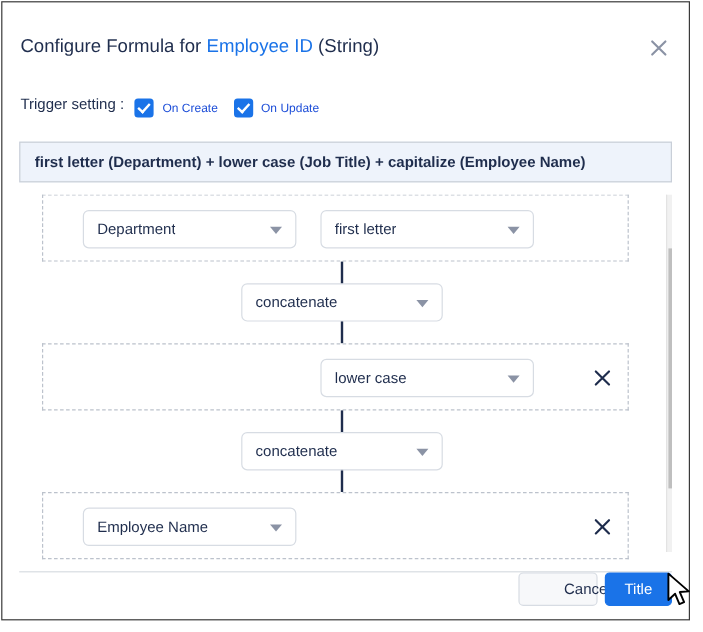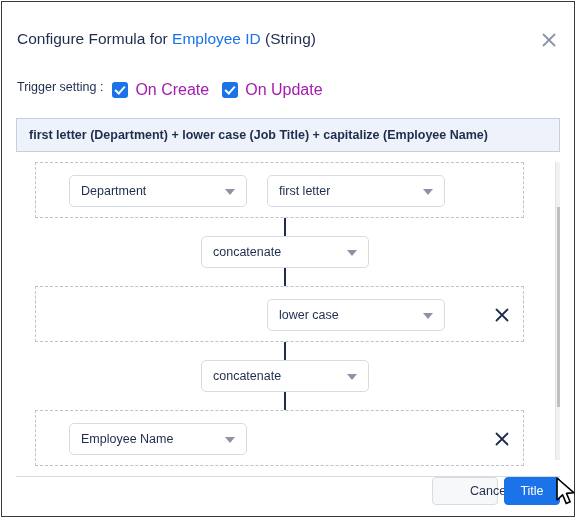--- a/index.html
+++ b/index.html
@@ -87,22 +87,22 @@
     position: absolute;
     left: 5px;
     top: 2px;
     width: 4px;
     height: 8px;
     border: solid #ffffff;
     border-width: 0 2px 2px 0;
     transform: rotate(42deg);
   }
   .cb-label {
-    font-size: 16px;
-    color: #a21caf;
+    font-size: 10px;
+    color: #1d4ed8;
     margin-left: 7px;
     white-space: nowrap;
   }
 
   
   .formula-bar {
     position: absolute;
     left: 14px;
     top: 116px;
     width: 544px;

